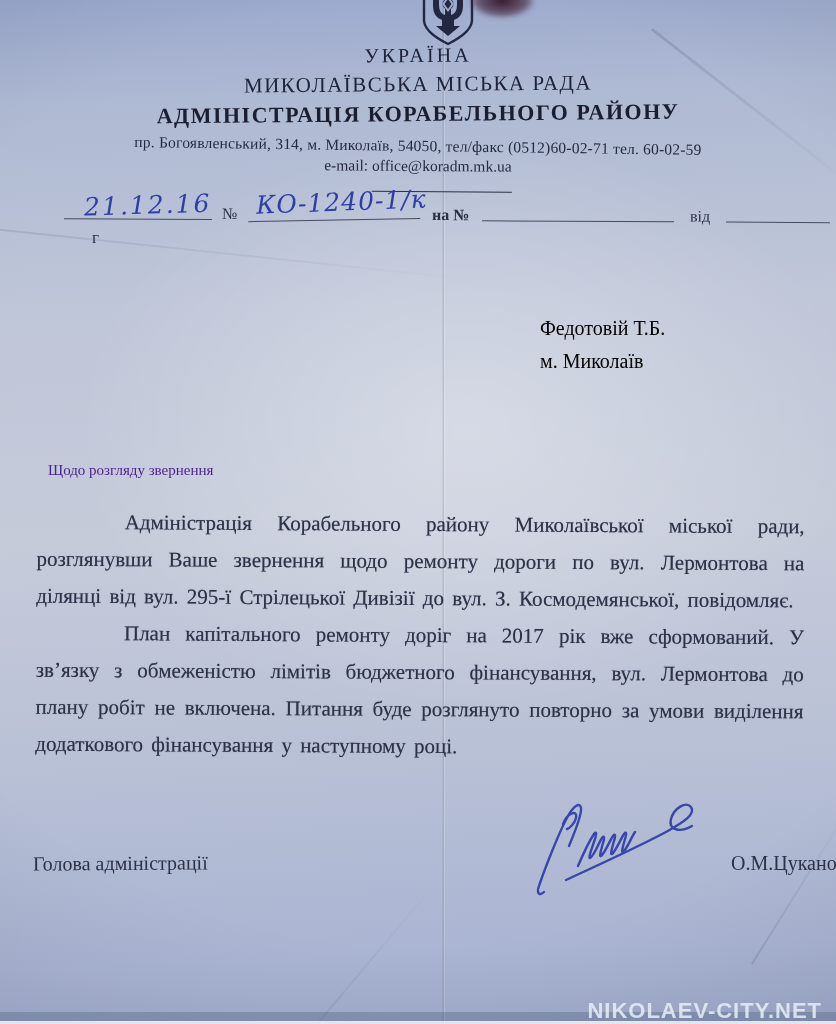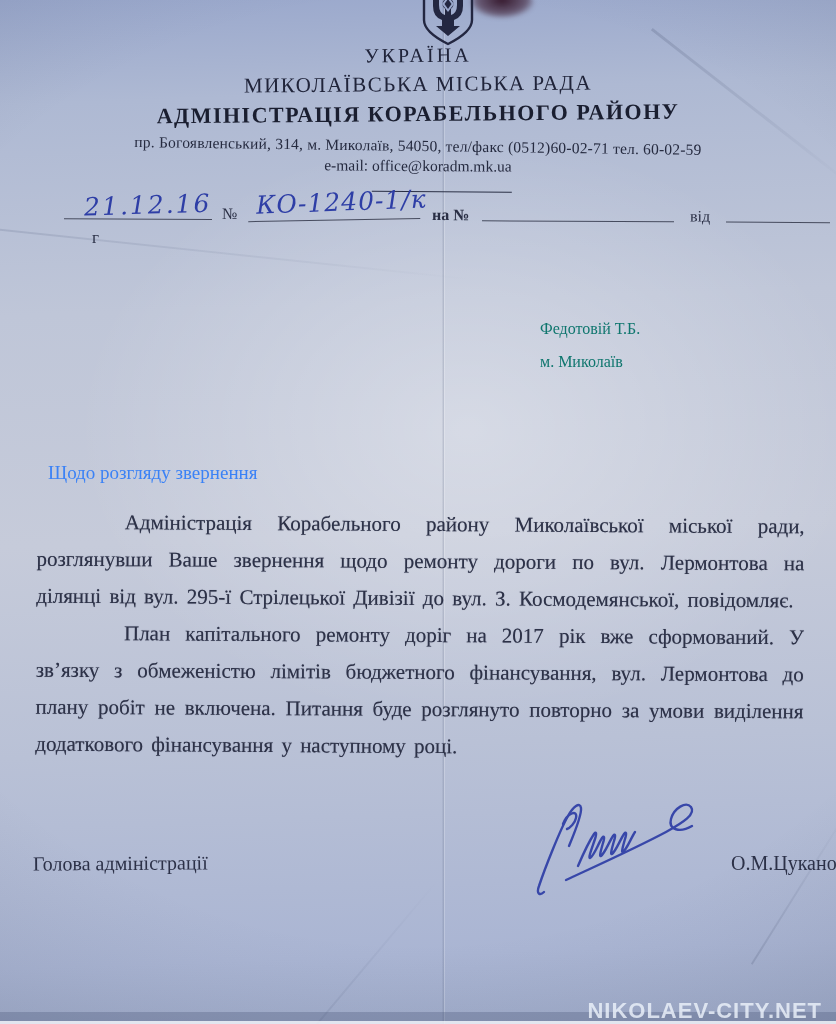--- a/index.html
+++ b/index.html
@@ -48,23 +48,23 @@
   .ref .l4{left:726px;width:104px;}
   .ref .lbl{position:absolute;top:8px;}
   .ref .no{left:222px;}
   .ref .na{left:432px;font-weight:bold;}
   .ref .vid{left:690px;}
   .hand{font-style:italic;color:#2e3ea6;font-family:"DejaVu Serif",serif;}
   .hand-date{position:absolute;left:84px;top:-6px;font-size:25px;transform:rotate(-2deg);letter-spacing:2px;}
   .hand-num{position:absolute;left:256px;top:-10px;font-size:25px;transform:rotate(-2.5deg);letter-spacing:1px;}
   .corner-mark{position:absolute;left:92px;top:228px;font-size:17px;color:#2a2f45;}
   
-  .recipient{position:absolute;left:540px;top:312px;font-size:16px;line-height:33px;color:#0f766e;}
+  .recipient{position:absolute;left:540px;top:312px;font-size:20px;line-height:33px;color:#000000;}
   
-  .subject{position:absolute;left:48px;top:462px;font-size:19px;color:#3b82f6;}
+  .subject{position:absolute;left:48px;top:462px;font-size:15px;color:#4c1d95;}
   .body-text{position:absolute;left:36px;top:506px;width:768px;font-size:21px;line-height:37px;
     text-align:justify;color:#2d3248;transform:rotate(0.35deg);word-spacing:3px;
     text-shadow:0 0 0.7px rgba(45,50,72,0.55);}
   .body-text p{margin:0;text-indent:88px;}
   
   .sig-title{position:absolute;left:33px;top:852px;font-size:20px;color:#2c3148;transform:rotate(-0.4deg);}
   .sig-name{position:absolute;left:731px;top:852px;font-size:20px;color:#2c3148;}
   .sig-scribble{position:absolute;left:532px;top:788px;width:180px;height:112px;}
   
   .watermark{position:absolute;right:14px;bottom:0;font-family:"Liberation Sans","DejaVu Sans",sans-serif;

